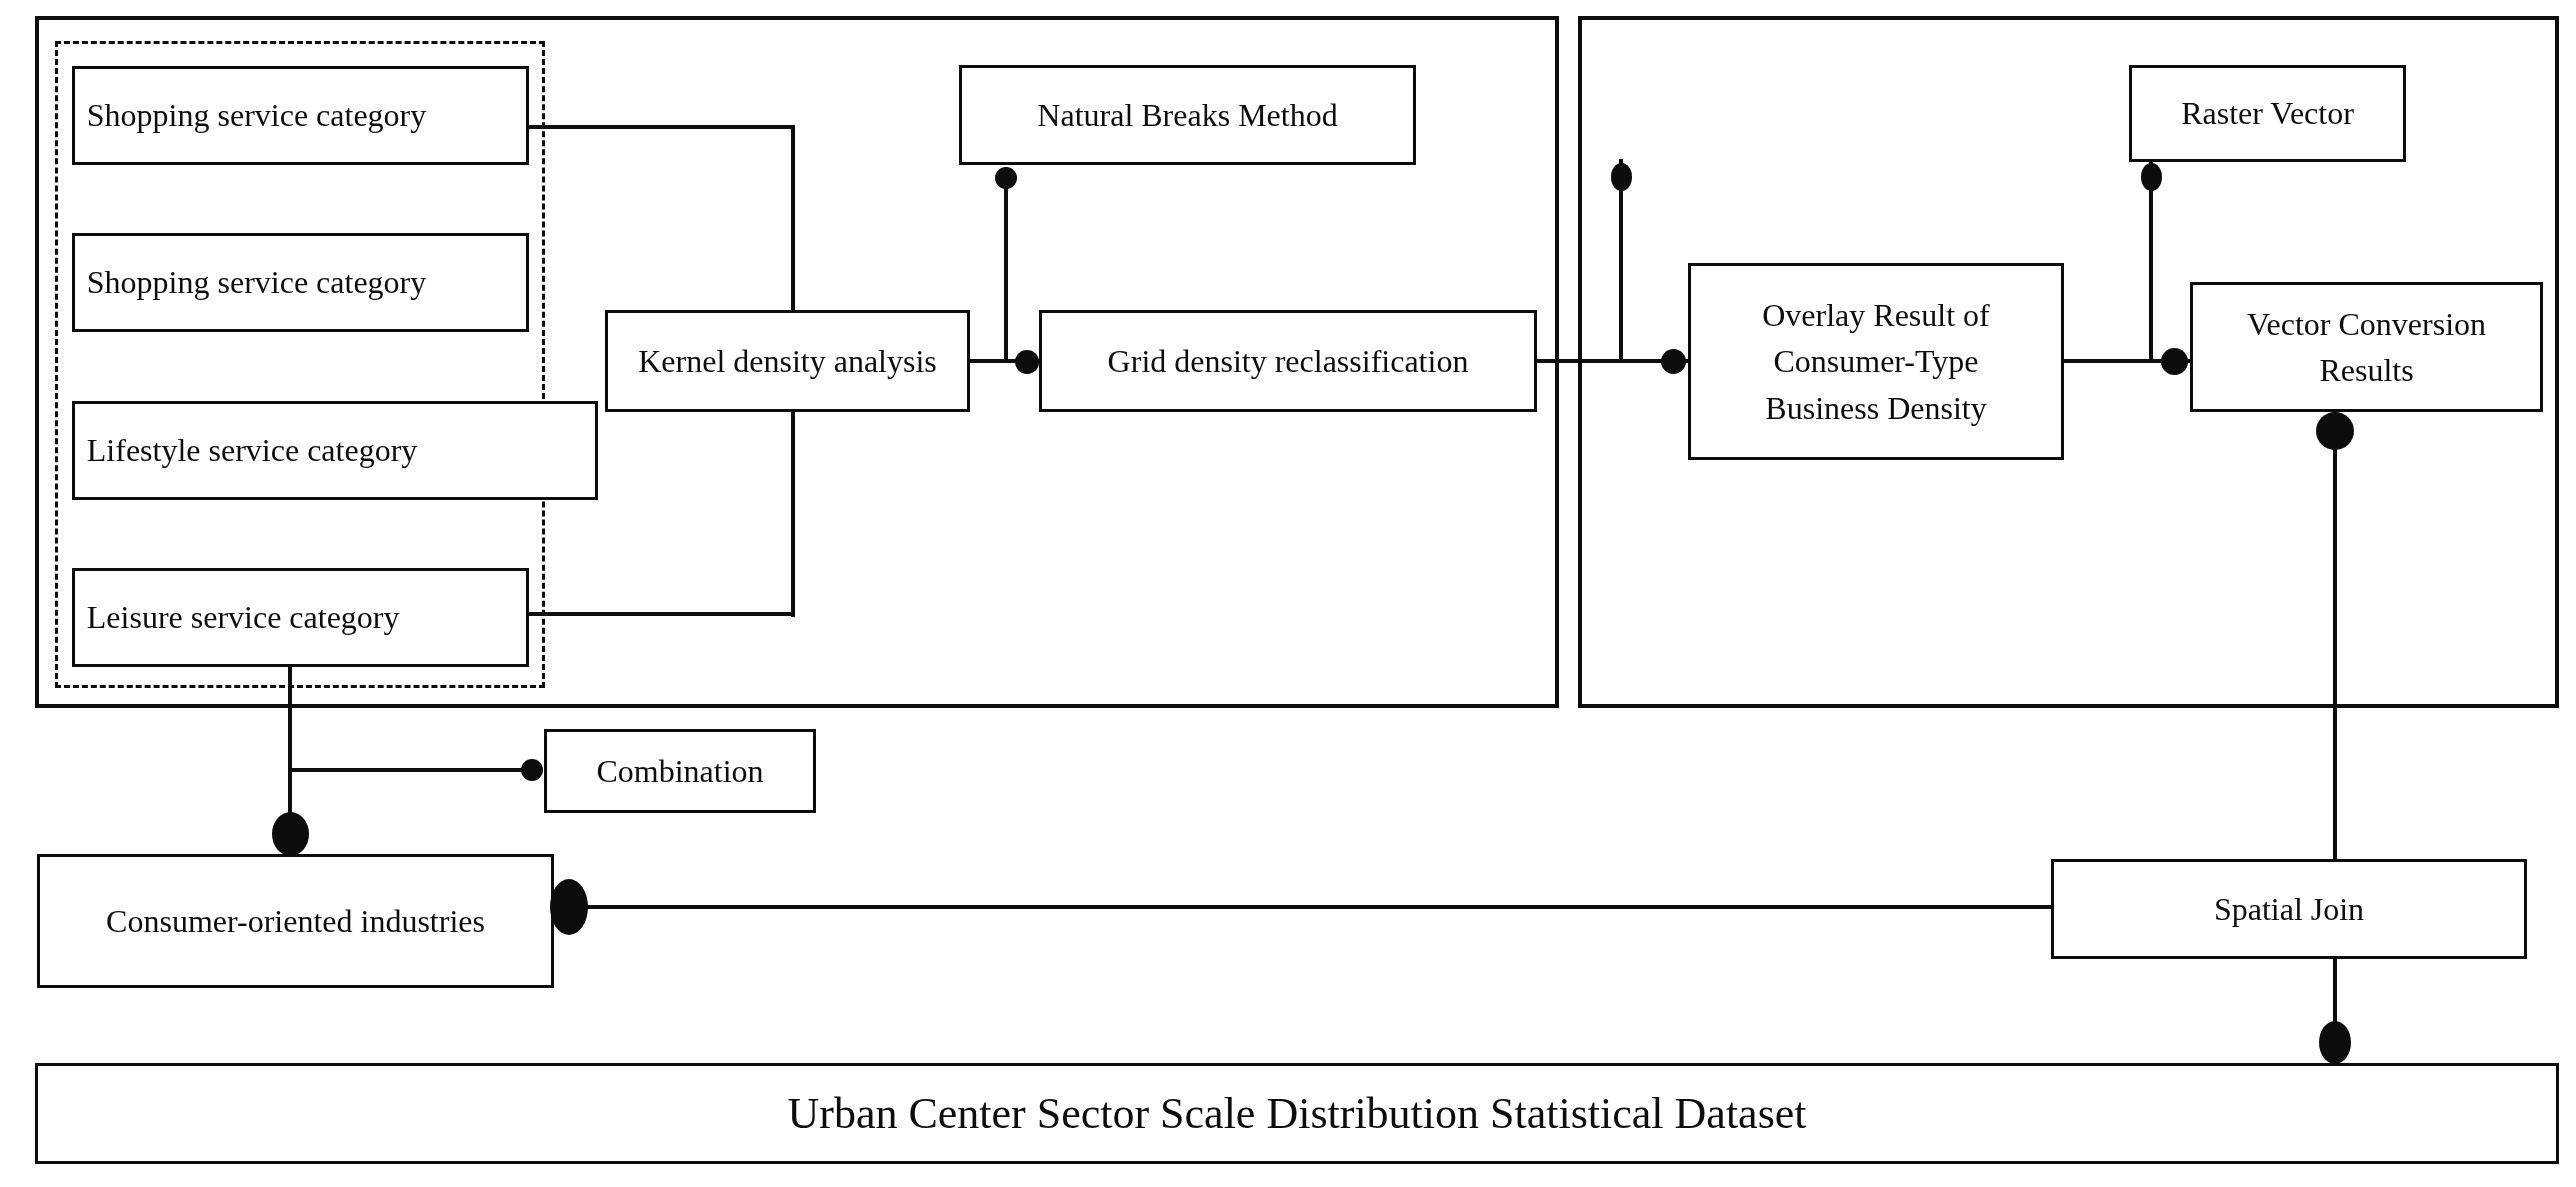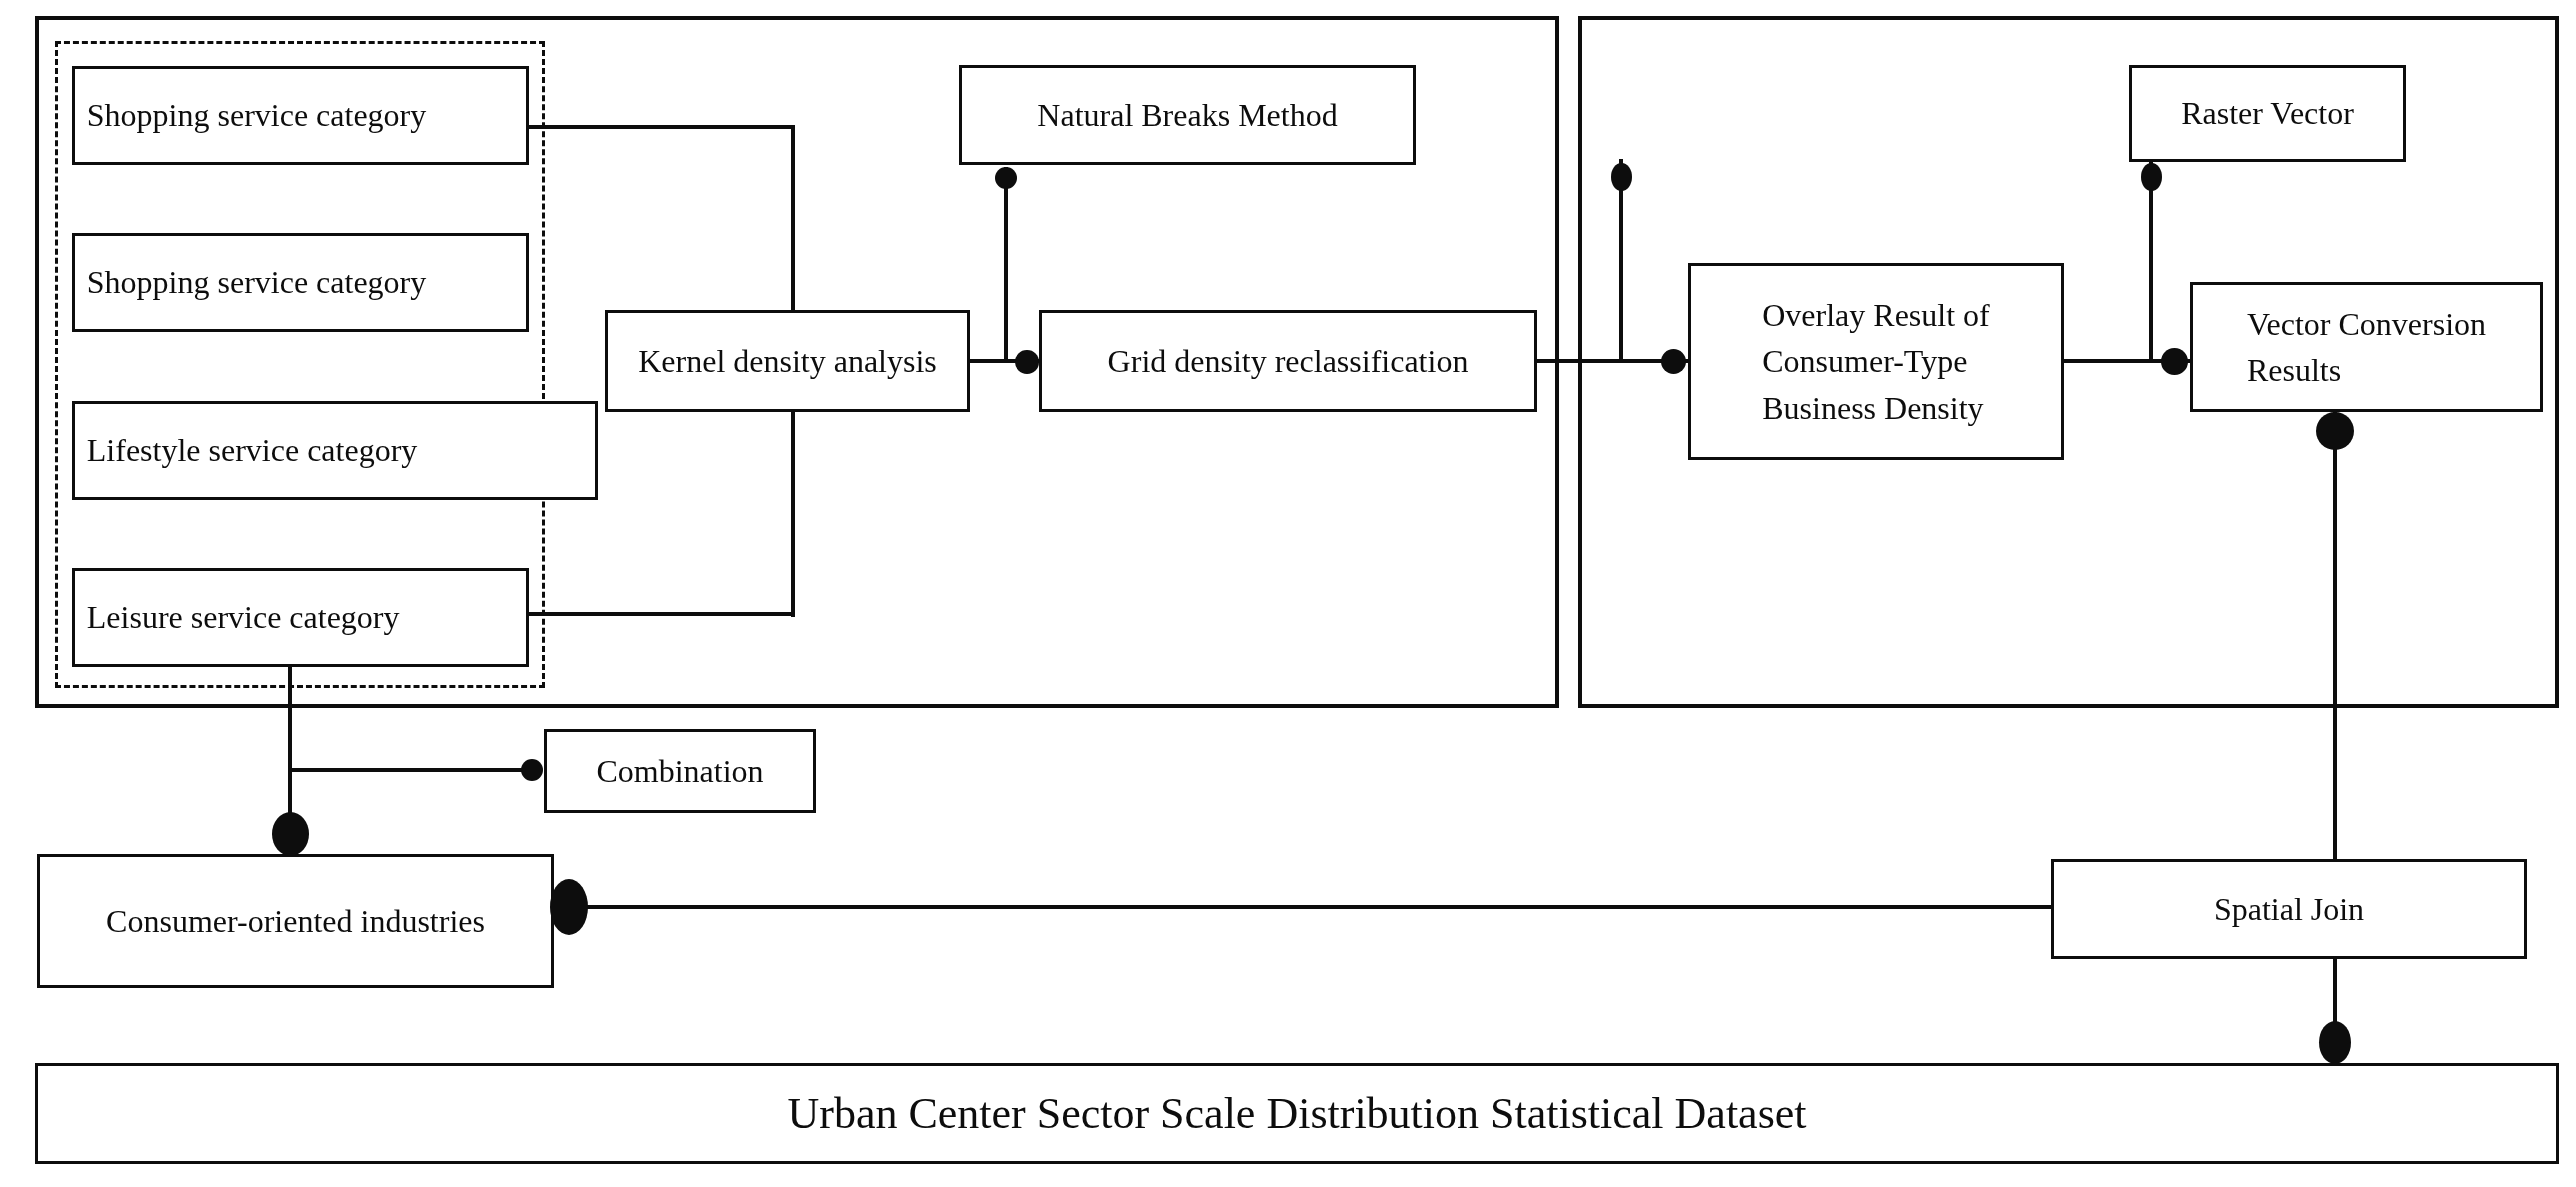--- a/index.html
+++ b/index.html
@@ -32,21 +32,21 @@
     z-index: 2;
   }
   .node {
     position: absolute;
     border: 3.7px solid #0d0d0d;
     box-sizing: border-box;
     background: #ffffff;
     display: flex;
     align-items: center;
     justify-content: center;
-    text-align: left;
+    text-align: center;
     font-size: 32px;
     line-height: 1.45;
     z-index: 3;
   }
   .node.left-text {
     justify-content: flex-start;
     text-align: left;
     padding-left: 11.8px;
     padding-right: 5.9px;
   }

